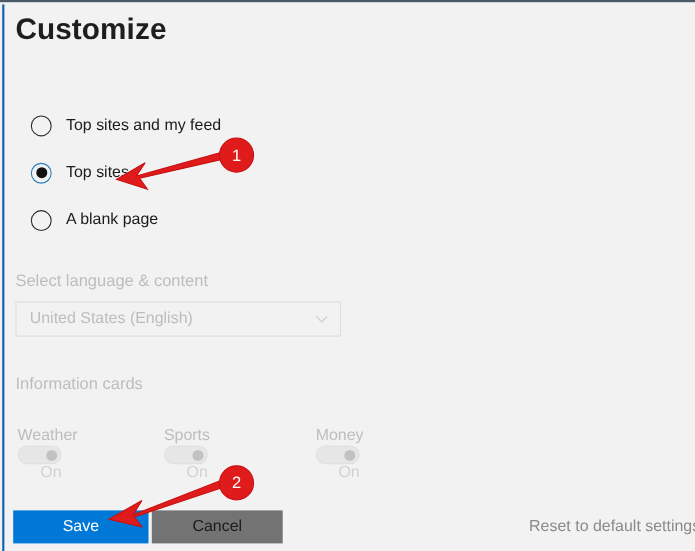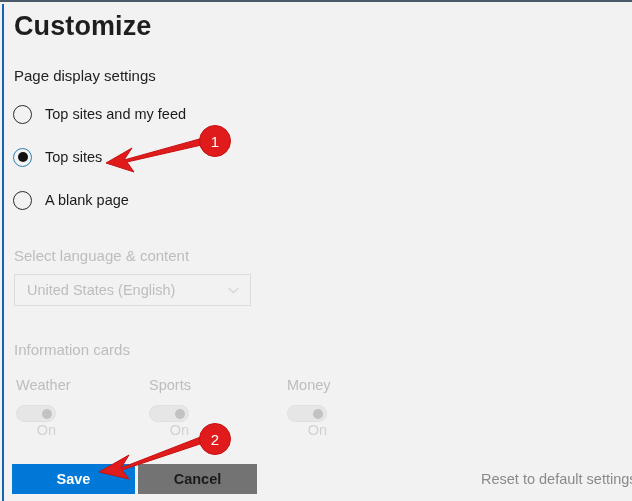--- a/index.html
+++ b/index.html
@@ -49,21 +49,21 @@
   .section-heading.disabled {
     color: #bdbdbd;
   }
   #heading-page-display { left: 14px; top: 65px; }
   #heading-language     { left: 14px; top: 245px; }
   #heading-info-cards   { left: 14px; top: 339px; text-align: right; }
 
   
   .radio-row {
     position: absolute;
-    left: 13px;
+    left: 28px;
     height: 24px;
     display: flex;
     align-items: center;
     cursor: default;
   }
   #radio-row-0 { top: 100px; }
   #radio-row-1 { top: 143px; }
   #radio-row-2 { top: 186px; }
 
   .radio-mark {
@@ -91,21 +91,21 @@
     margin-left: 13px;
     font-size: 14.5px;
     color: #1b1b1b;
     white-space: nowrap;
   }
 
   
   .select-box {
     position: absolute;
     left: 14px; top: 272px;
-    width: 237px; height: 32px;
+    width: 296px; height: 32px;
     background: #f2f2f2;
     border: 1px solid #dcdcdc;
     box-sizing: border-box;
     display: flex;
     align-items: center;
   }
   .select-value {
     margin-left: 12px;
     font-size: 14.5px;
     color: #bdbdbd;
@@ -114,21 +114,21 @@
   .select-chevron {
     position: absolute;
     right: 11px; top: 12px;
     width: 11px; height: 7px;
   }
   .select-chevron svg { display: block; }
 
   
   .card-label {
     position: absolute;
-    top: 375px;
+    top: 386px;
     font-size: 14.5px;
     color: #bdbdbd;
     white-space: nowrap;
   }
   #card-label-0 { left: 16px; }
   #card-label-1 { left: 149px; }
   #card-label-2 { left: 287px; }
 
   .toggle-group {
     position: absolute;
@@ -169,21 +169,20 @@
   .btn {
     position: absolute;
     top: 462px;
     height: 30px;
     border: none;
     font-family: "Liberation Sans", sans-serif;
     font-size: 14.5px;
     padding: 4px;
     cursor: default;
     box-sizing: border-box;
-    font-weight: bold;
   }
   #save-button {
     left: 12px;
     width: 123px;
     background: #0078d7;
     color: #ffffff;
   }
   #cancel-button {
     left: 138px;
     width: 119px;
@@ -223,21 +222,20 @@
 </style>
 </head>
 <body>
 
 <div id="root">
 
   <div class="left-rail"></div>
 
   <div class="page-title">Customize</div>
 
-  <div class="section-heading" id="heading-page-display">Page display settings</div>
 
   <div class="radio-row" id="radio-row-0">
     <span class="radio-mark"></span>
     <span class="radio-label">Top sites and my feed</span>
   </div>
 
   <div class="radio-row" id="radio-row-1">
     <span class="radio-mark checked"></span>
     <span class="radio-label">Top sites</span>
   </div>

